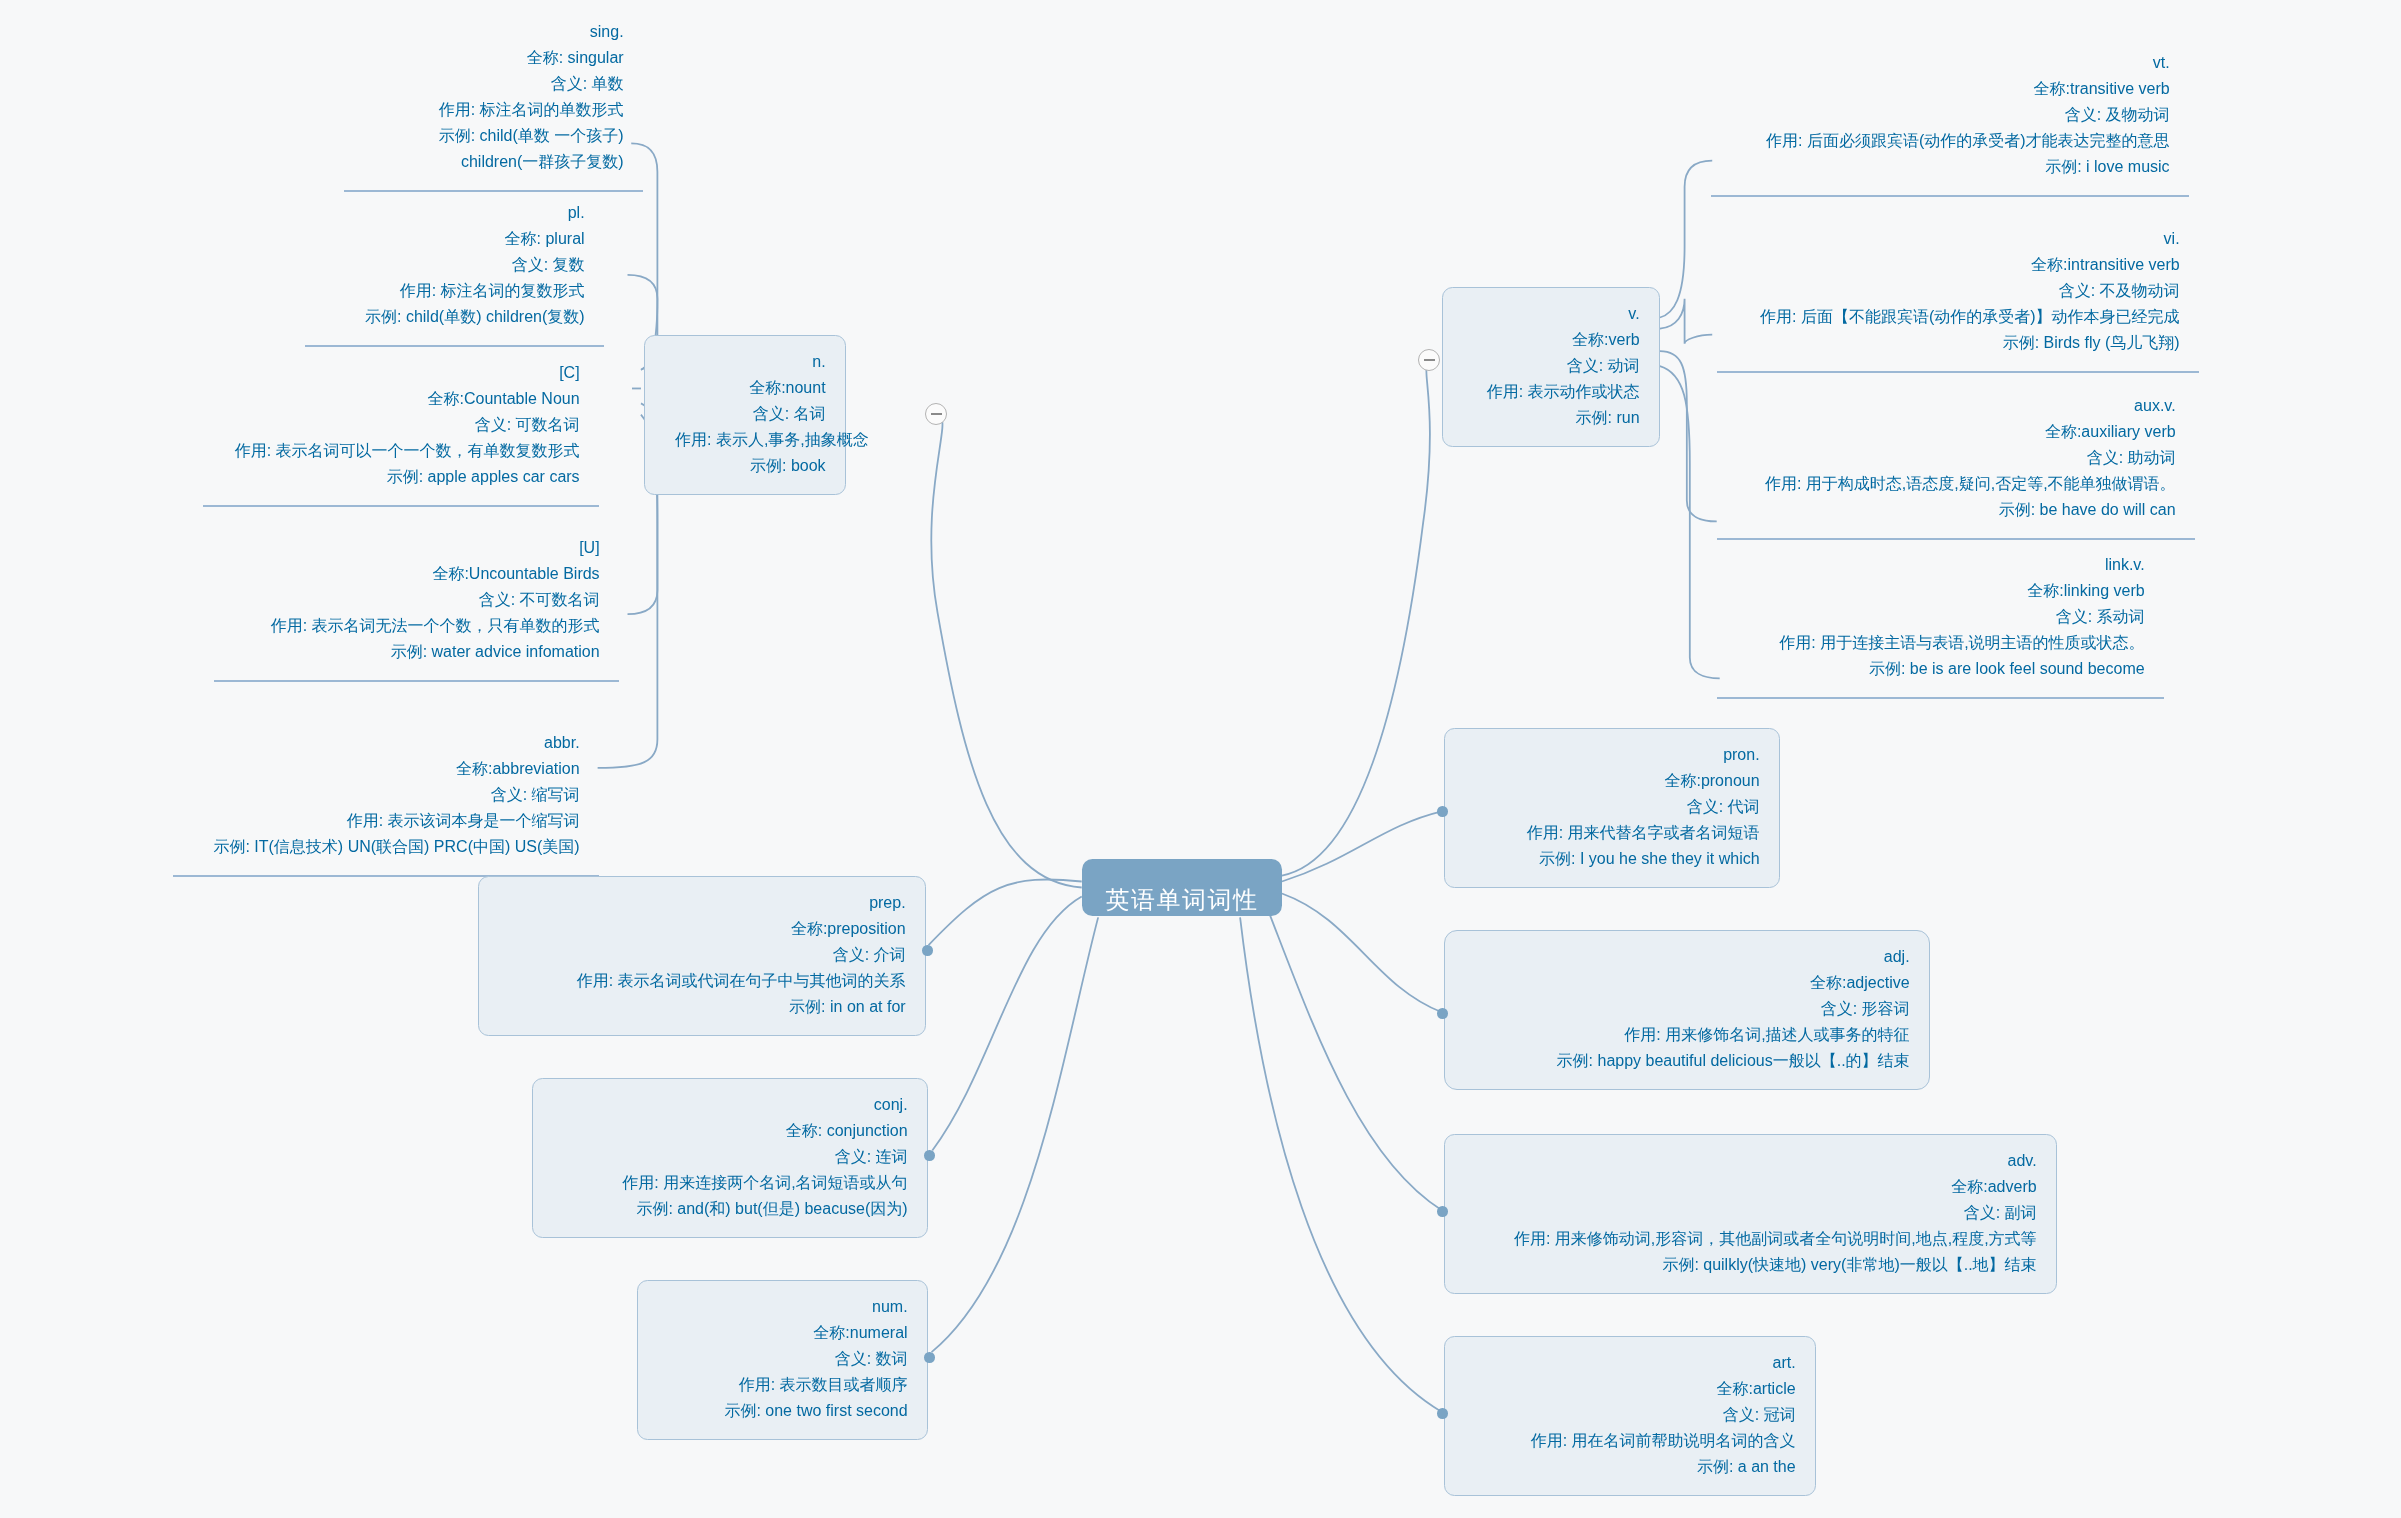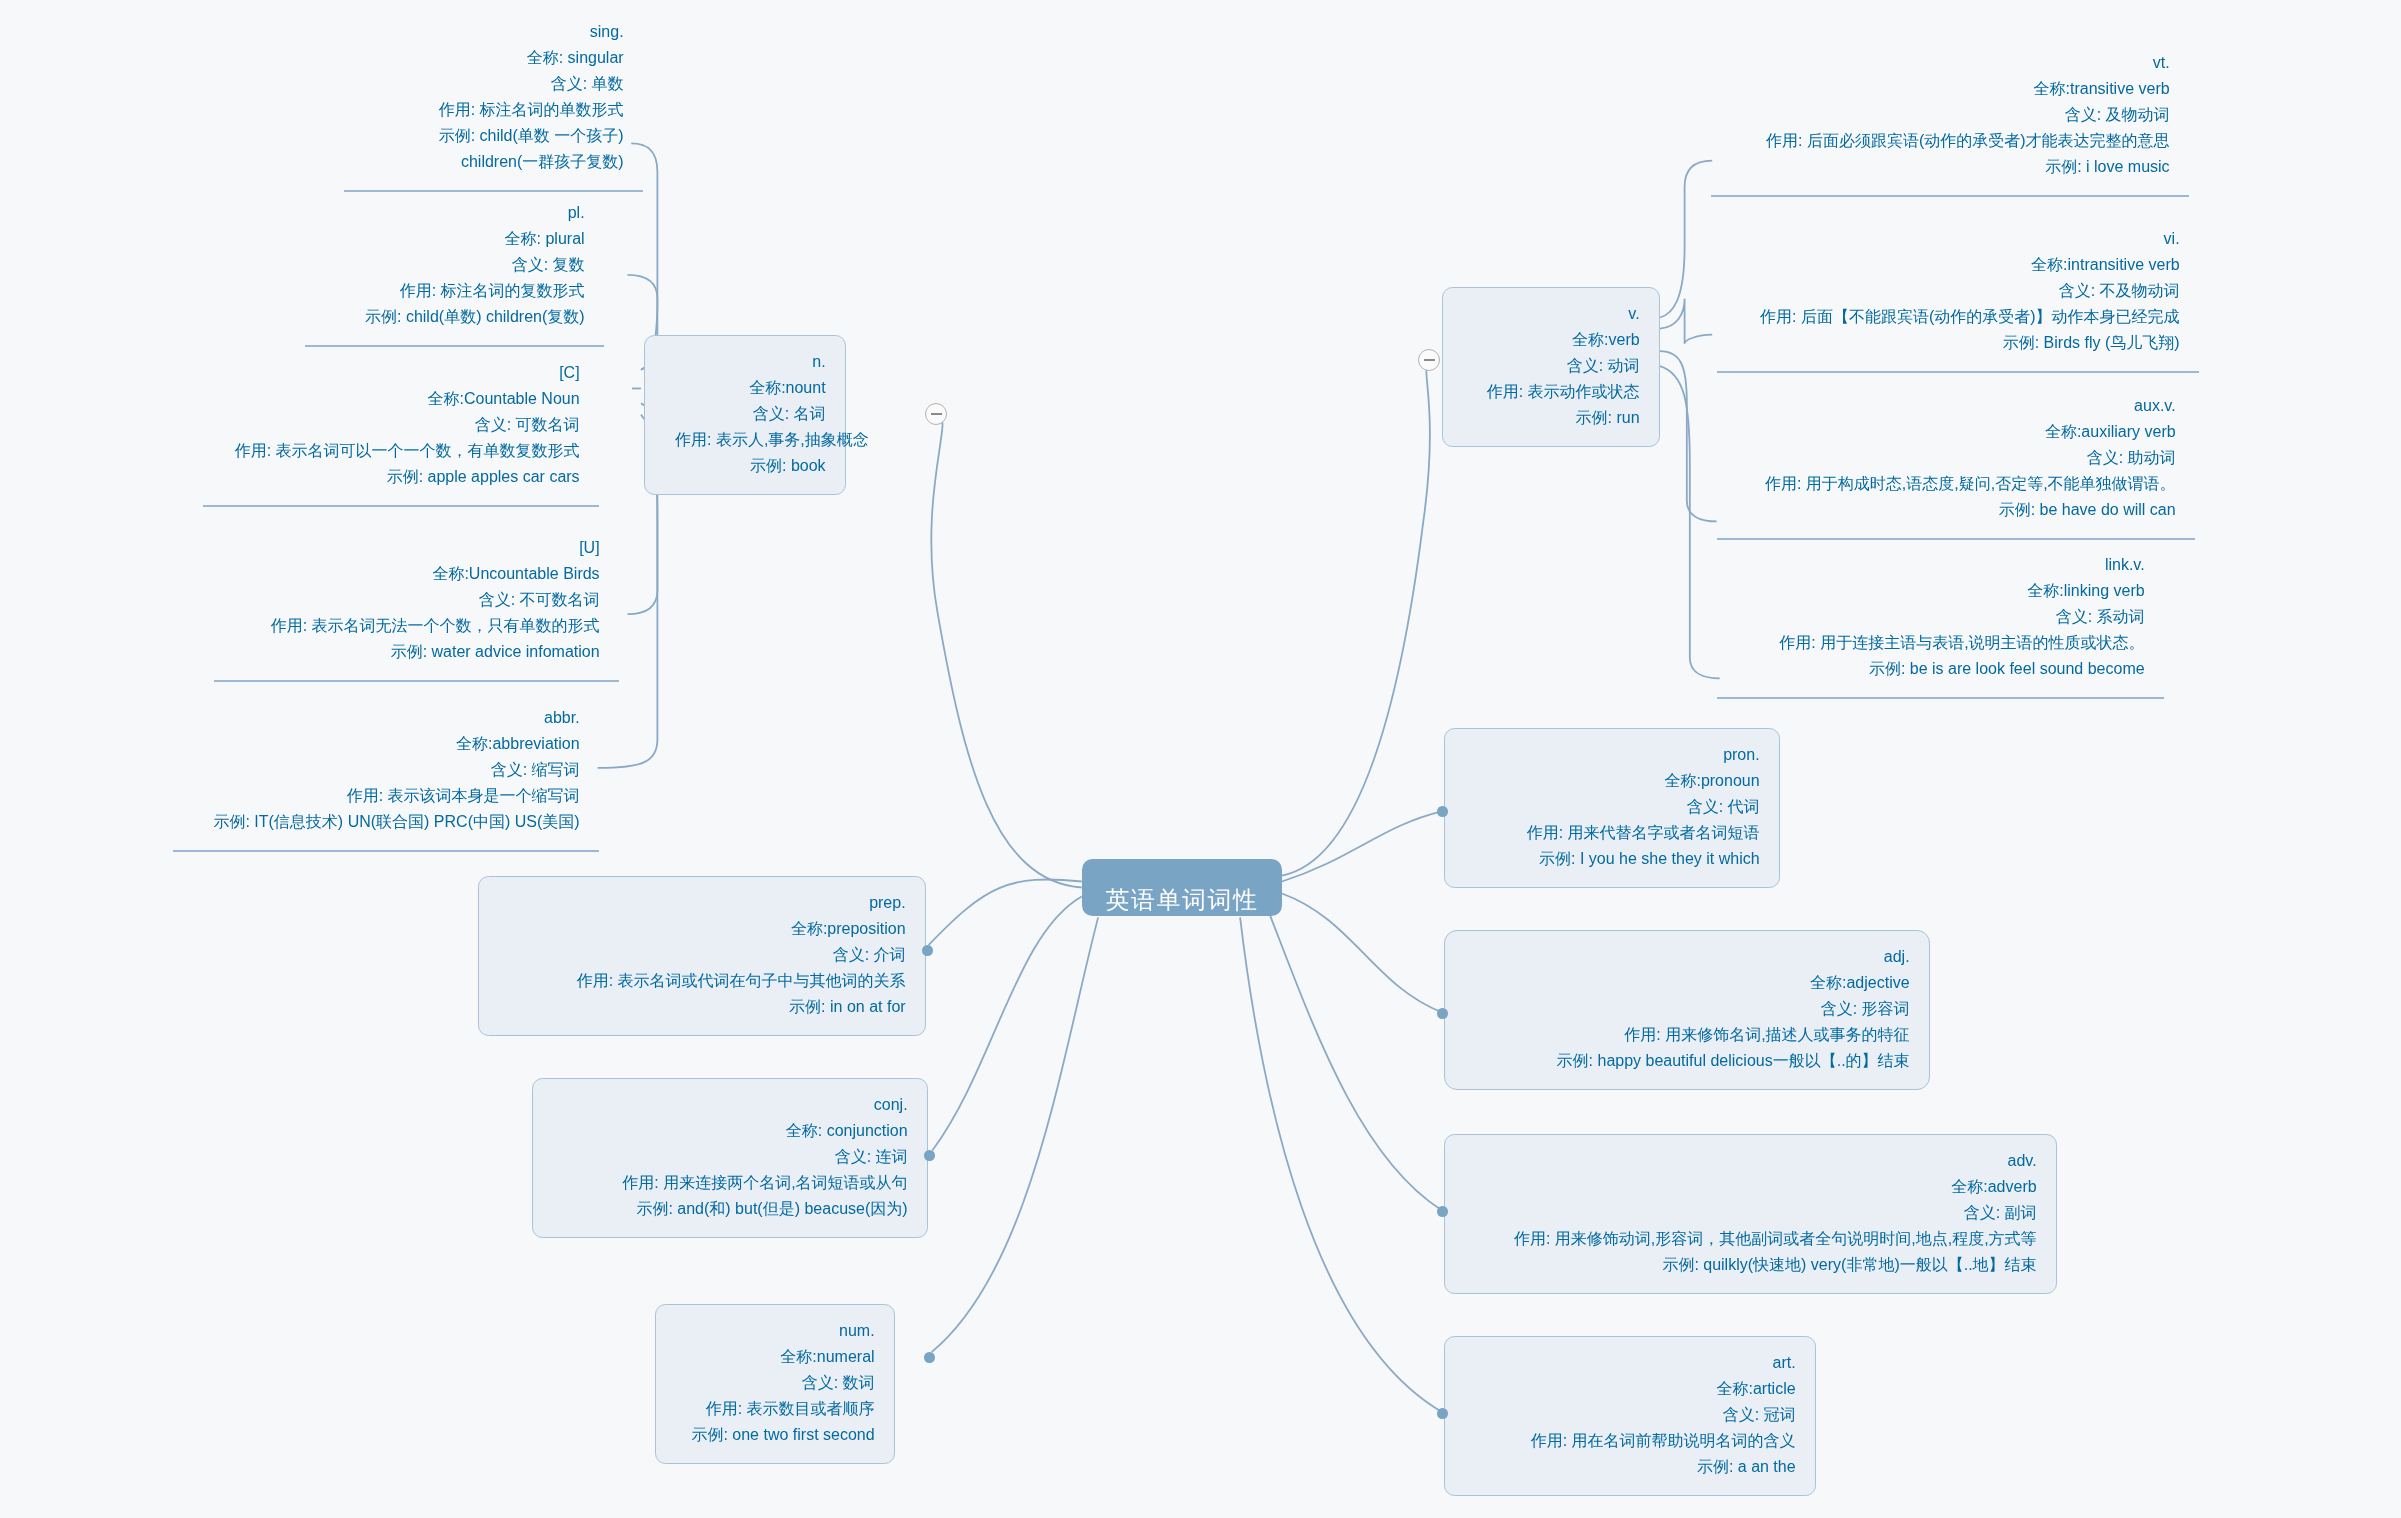--- a/index.html
+++ b/index.html
@@ -151,21 +151,21 @@
   </div>
 
   <div class="node leaf" style="left:214px;top:522px;width:405px;">
     <span class="line title">[U]</span>
     <span class="line">全称:Uncountable Birds</span>
     <span class="line">含义: 不可数名词</span>
     <span class="line">作用: 表示名词无法一个个数，只有单数的形式</span>
     <span class="line">示例: water  advice  infomation</span>
   </div>
 
-  <div class="node leaf" style="left:173px;top:692px;width:426px;">
+  <div class="node leaf" style="left:173px;top:717px;width:426px;">
     <span class="line title">abbr.</span>
     <span class="line">全称:abbreviation</span>
     <span class="line">含义: 缩写词</span>
     <span class="line">作用: 表示该词本身是一个缩写词</span>
     <span class="line">示例:  IT(信息技术)  UN(联合国)  PRC(中国) US(美国)</span>
   </div>
 
   <div class="node boxed" style="left:1442px;top:287px;width:218px;">
     <span class="line title">v.</span>
     <span class="line">全称:verb</span>
@@ -254,21 +254,21 @@
 
   <div class="node boxed" style="left:532px;top:1078px;width:396px;">
     <span class="line title">conj.</span>
     <span class="line">全称: conjunction</span>
     <span class="line">含义: 连词</span>
     <span class="line">作用: 用来连接两个名词,名词短语或从句</span>
     <span class="line">示例: and(和)  but(但是) beacuse(因为)</span>
   </div>
   <div class="dot" style="left:924px;top:1150px;"></div>
 
-  <div class="node boxed" style="left:655px;top:1280px;width:240px;margin-top:24px;">
+  <div class="node boxed" style="left:637px;top:1280px;width:291px;">
     <span class="line title">num.</span>
     <span class="line">全称:numeral</span>
     <span class="line">含义: 数词</span>
     <span class="line">作用: 表示数目或者顺序</span>
     <span class="line">示例: one two first second</span>
   </div>
   <div class="dot" style="left:924px;top:1352px;"></div>
 
 </div>
 

